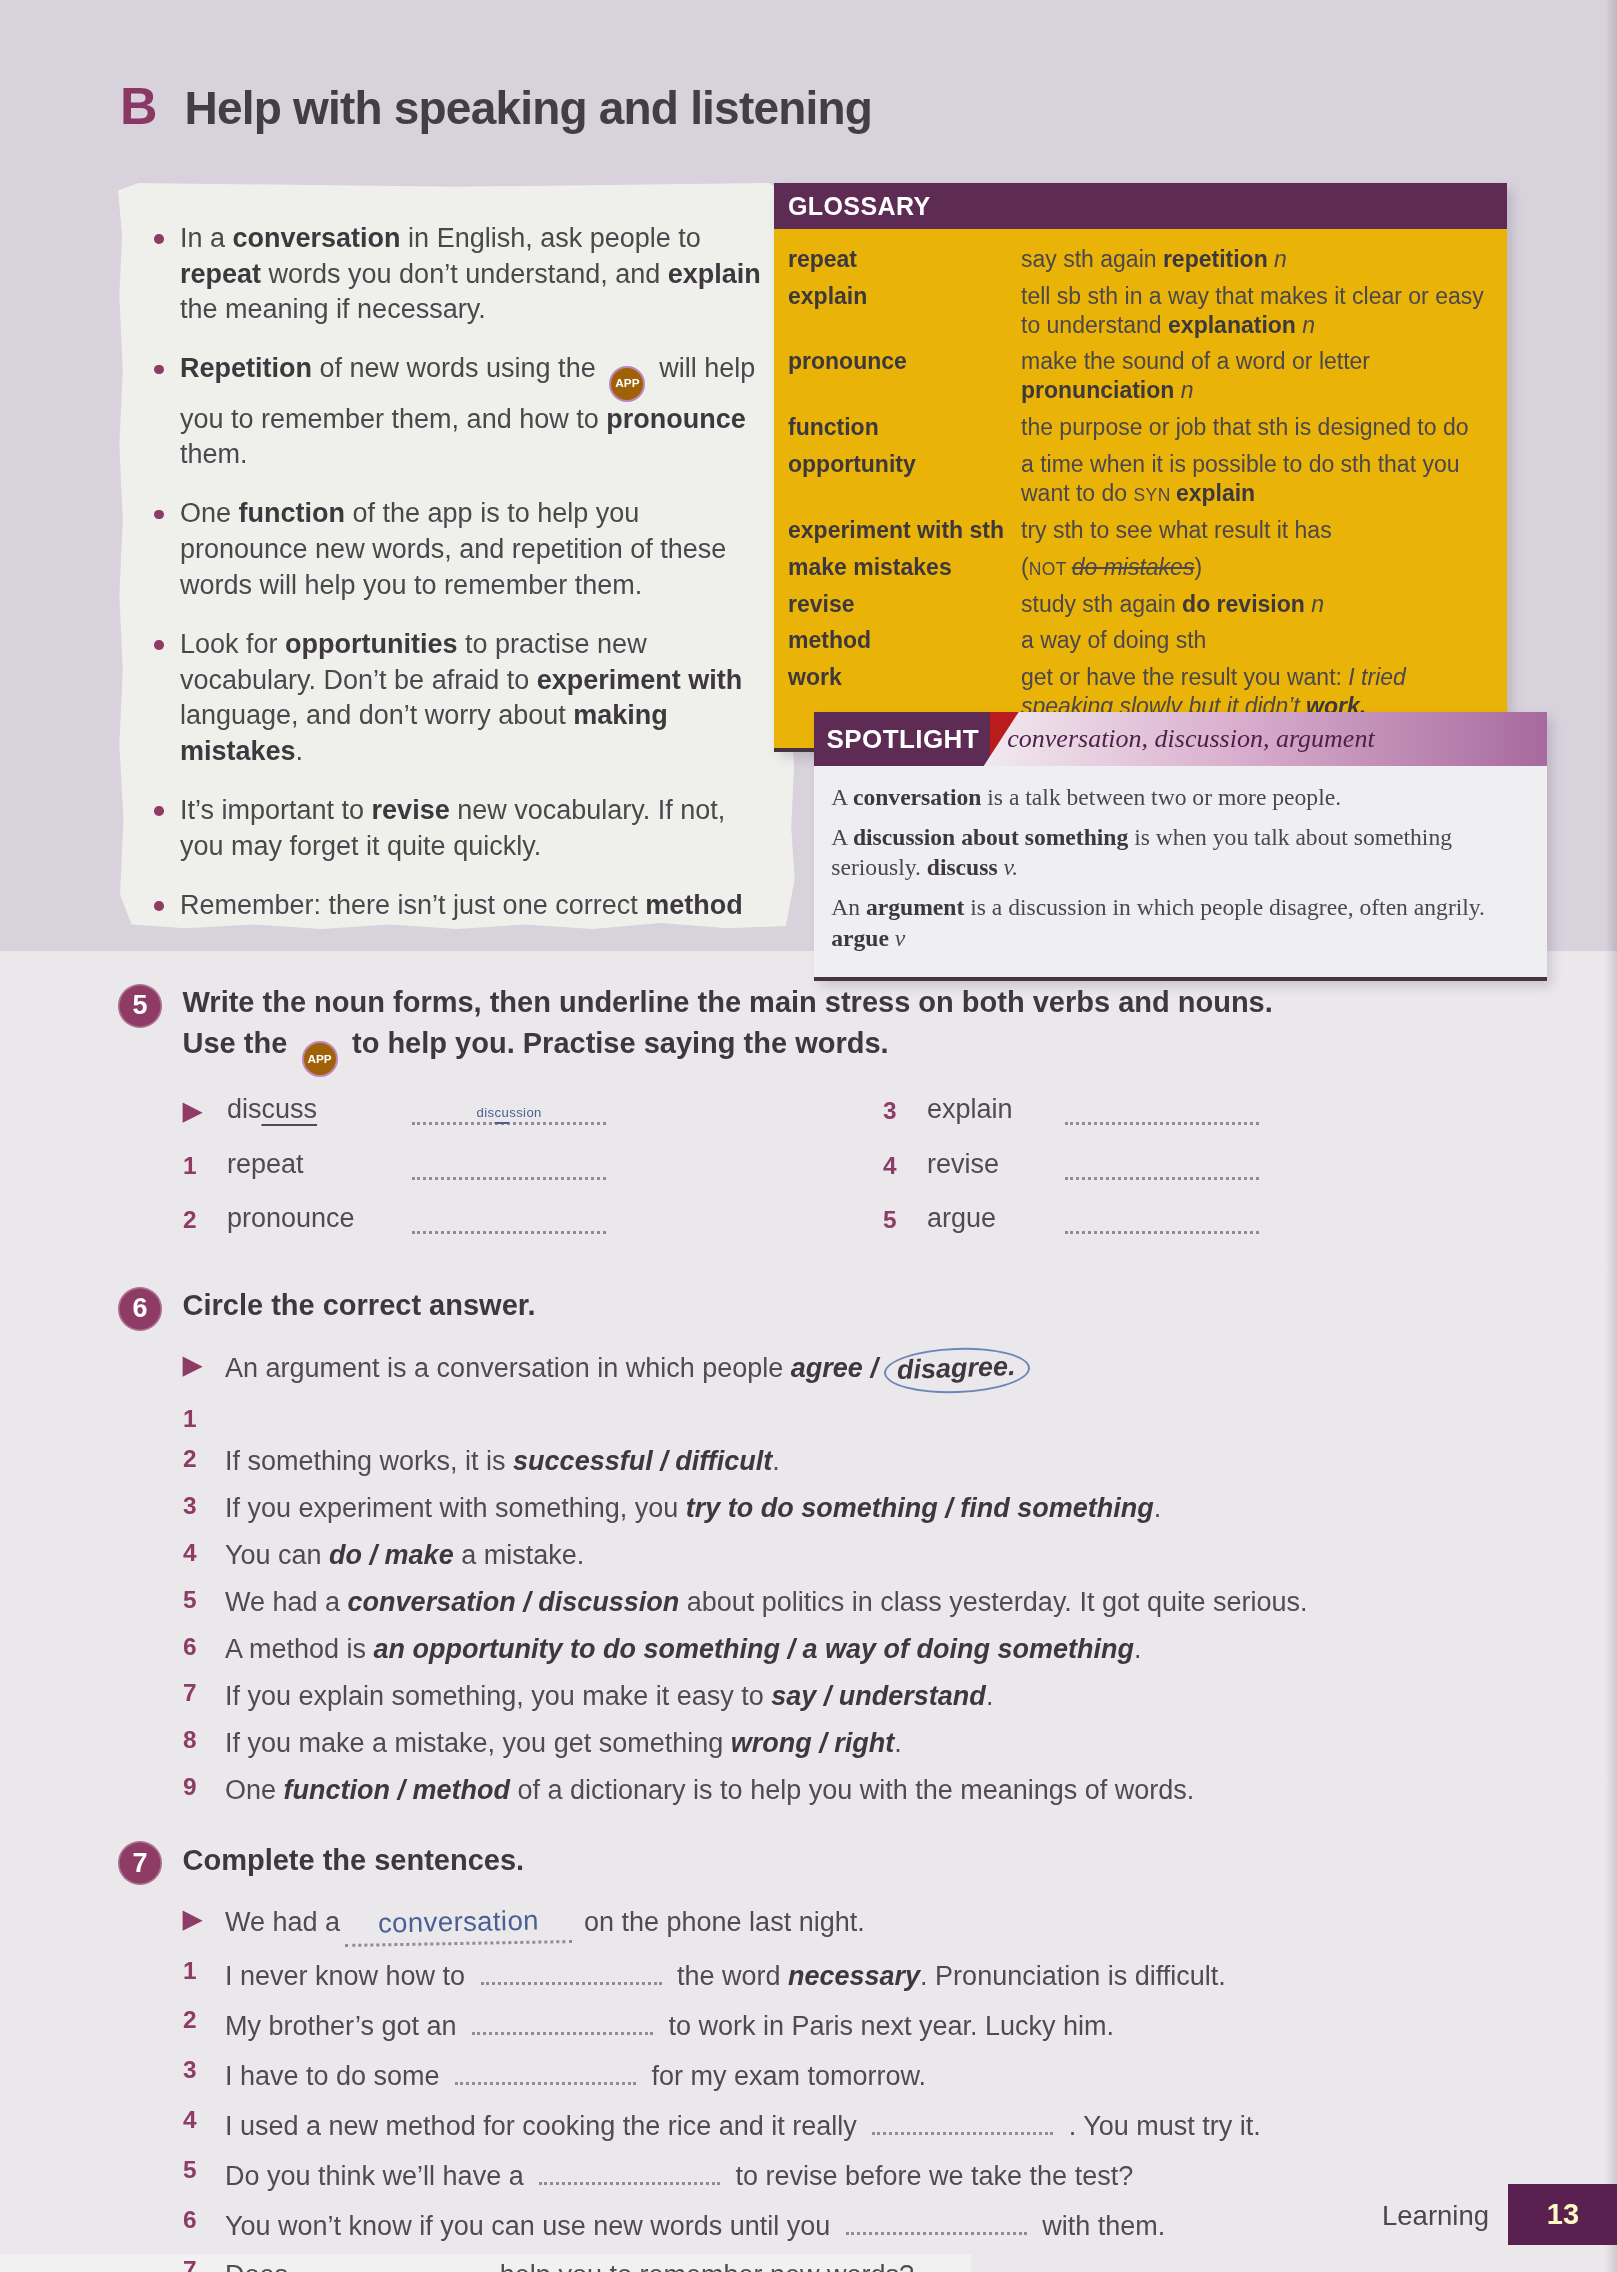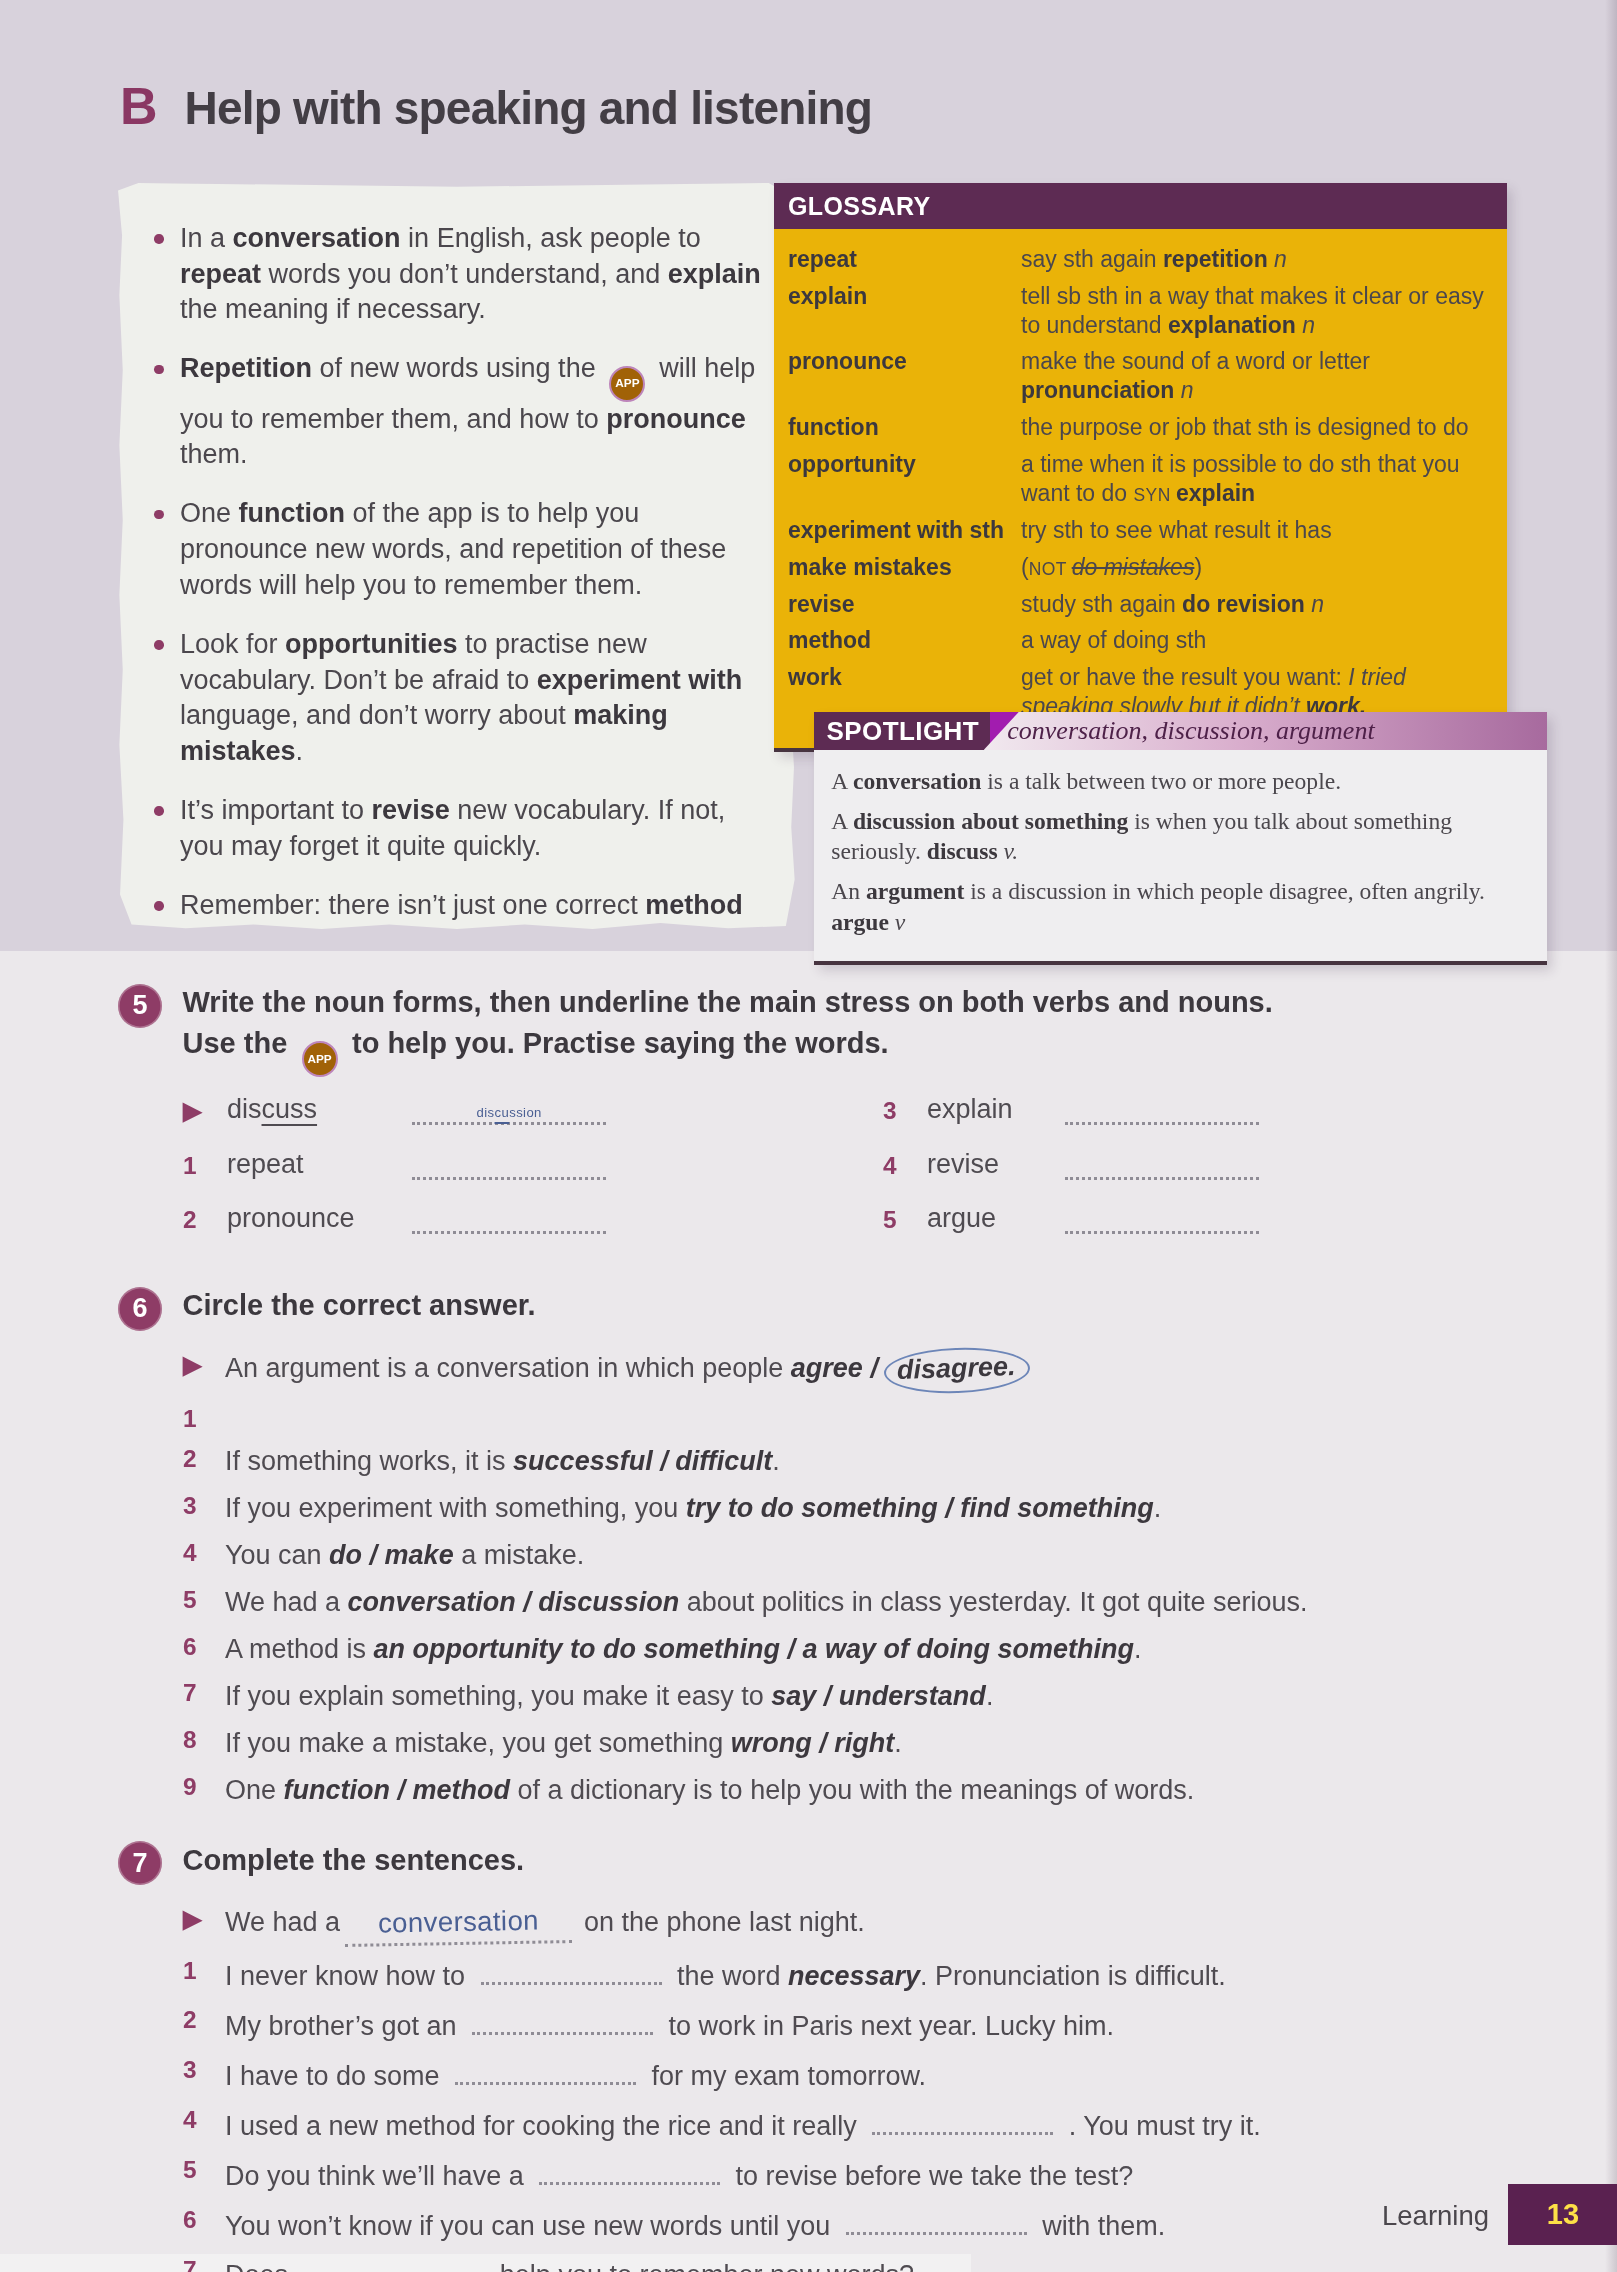--- a/index.html
+++ b/index.html
@@ -42,21 +42,21 @@
   .g-row{display:flex;margin-bottom:7.9px;}
   .g-term{width:233px;flex:none;font-weight:700;color:#3c383e;font-size:23px;line-height:1.26;}
   .g-def{font-size:23px;color:#4b474d;line-height:1.26;}
 
   
   .spotlight{
     position:absolute;left:814px;top:712px;width:733px;
     background:#efeef0;border-bottom:4.7px solid #473440;
     box-shadow:4.7px 6.3px 11px rgba(60,40,70,.18);
   }
-  .sp-head{display:flex;height:38px;background:#a21caf;}
+  .sp-head{display:flex;height:54px;background:#b91c1c;}
   .sp-label{background:#5d2b53;color:#fff;font-weight:700;font-size:26px;display:flex;align-items:center;padding:0 11px 0 12.6px;flex:none;letter-spacing:0.4px;}
   .sp-band{flex:1;background:linear-gradient(90deg,#f1e9ef 0,#d9aecd 45%,#a76a9e 100%);display:flex;align-items:center;padding-left:23.6px;font-family:Liberation Serif, serif;font-style:italic;font-size:26px;color:#4e2149;clip-path:polygon(0 100%,35px 0,100% 0,100% 100%);margin-left:-6.3px;}
   .sp-body{padding:15.7px 19px 14px 17.3px;font-family:Liberation Serif, serif;}
   .sp-line{font-size:23.6px;line-height:1.3;color:#4b474d;margin:0 0 9.4px 0;}
 
   
   .content{position:absolute;left:118px;top:982px;width:1416px;}
   .ex-head{display:flex;align-items:flex-start;margin-bottom:17.3px;}
   .ex-circle{width:44px;height:44px;border-radius:50%;background:#8e3c66;color:#fff;font-weight:700;font-size:27px;display:flex;align-items:center;justify-content:center;flex:none;box-shadow:inset 0 0 0 1.6px rgba(255,255,255,.28);margin-top:1.6px;}
   .ex-title{margin-left:20.5px;font-weight:700;font-size:29px;color:#3c383e;line-height:1.42;}
@@ -84,21 +84,21 @@
   .seg-u{text-decoration:underline;text-decoration-thickness:2.4px;text-underline-offset:6.3px;}
   .seg-hw{color:#4a5f93;font-size:1.04em;letter-spacing:0.4px;}
   .seg-hwu{color:#4a5f93;font-size:1.04em;letter-spacing:0.4px;text-decoration:underline;text-decoration-thickness:1.6px;text-underline-offset:4.7px;}
   .seg-app{display:inline-flex;align-items:center;justify-content:center;width:36px;height:36px;border-radius:50%;background:#a16207;border:2.4px solid #bd85ba;box-sizing:border-box;color:#fff;font-size:11.8px;font-weight:700;vertical-align:-9.4px;margin:0 6.3px;letter-spacing:0;}
   .seg-circled{display:inline-block;font-weight:700;font-style:italic;color:#3c383e;border:2.4px solid #6d86b8;border-radius:50%;padding:0 12.6px 4.7px 11px;transform:rotate(-2deg);margin-left:6.3px;}
   .seg-blank{display:inline-block;border-bottom:3.1px dotted #8f8c95;height:1em;vertical-align:baseline;margin:0 7.9px;}
   .seg-hwline{display:inline-block;min-width:205px;text-align:center;border-bottom:3.1px dotted #8f8c95;color:#4a5f93;font-size:1.02em;letter-spacing:0.4px;padding:0 11px 1.6px 11px;transform:rotate(-1deg);margin:0 4.7px;}
 
   
   .footer-label{position:absolute;left:1382px;top:2200px;font-size:27.5px;color:#4b474d;}
-  .footer-pagebox{position:absolute;left:1508px;top:2184px;width:110px;height:61px;background:#5a2150;color:#fde047;font-weight:700;font-size:29px;display:flex;align-items:center;justify-content:center;}
+  .footer-pagebox{position:absolute;left:1508px;top:2184px;width:110px;height:61px;background:#5a2150;color:#fef9c3;font-weight:700;font-size:29px;display:flex;align-items:center;justify-content:center;}
 </style>
 </head>
 <body>
 
 <div class="bg-lower"></div>
 <div class="page-edge-right"></div>
 <div class="page-bottom-strip"></div>
 
 <div class="title-row">
   <span class="section-letter">B</span>

